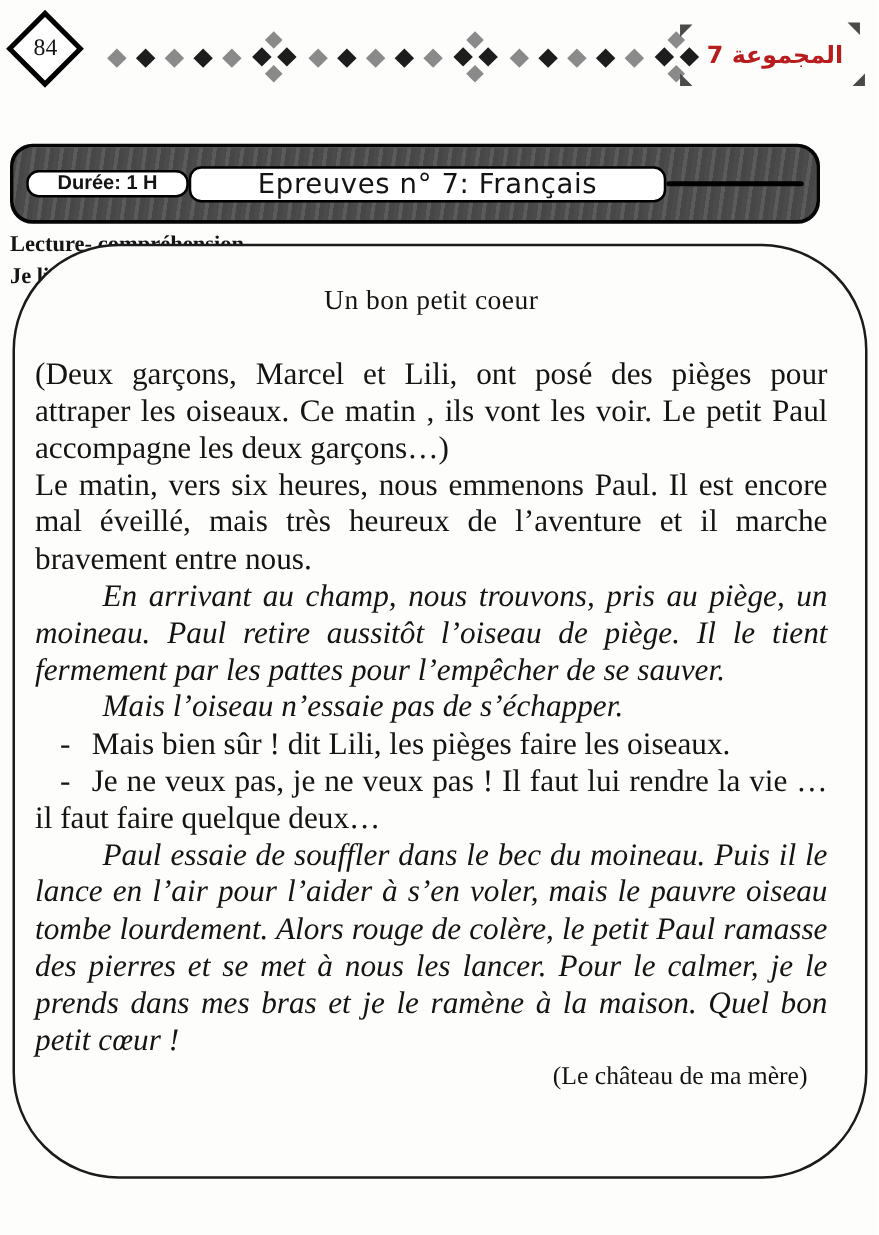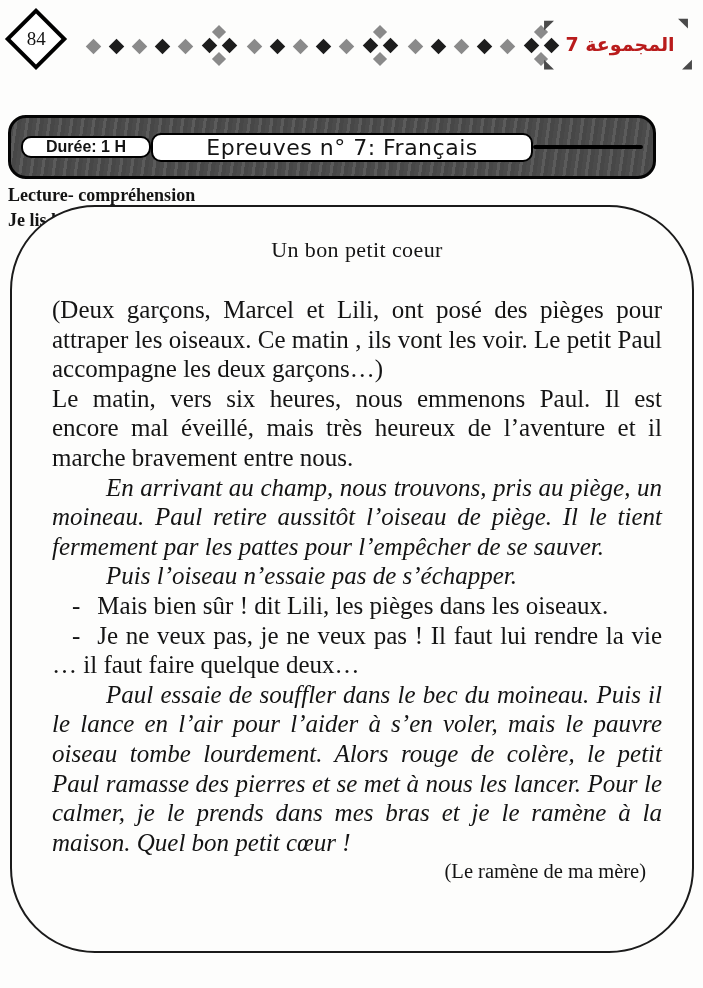--- a/index.html
+++ b/index.html
@@ -61,23 +61,23 @@
   .tb-score { flex: 0 0 110px; position: relative; overflow: hidden; }
   .tb-score svg { position: absolute; inset: 0; width: 100%; height: 100%; }
   .score-num { position: absolute; right: 11px; bottom: 1px; font-size: 17px; font-family: Liberation Mono, monospace; }
 
   
   .headings { position: absolute; left: 8px; top: 151px; margin-top: 32px; }
   .headings div { font-weight: bold; font-size: 18px; line-height: 25px; font-family: "Liberation Serif", serif; }
 
   
   .reading-box {
-    position: absolute; left: 10px; top: 205px; width: 684px; height: 748px;
+    position: absolute; left: 10px; top: 195px; width: 684px; height: 748px;
     border: 2px solid #1b1b1b; border-radius: 85px;
-    background: #fdfdfc; padding: 26px 30px 0 40px;
+    background: #fdfdfc; padding: 26px 30px 0 16px;
   }
   .rb-title { text-align: center; font-size: 22px; letter-spacing: 0.4px; margin-top: 4px; margin-bottom: 32px; }
   .rb-text p { font-size: 25px; line-height: 29.6px; text-align: justify; }
   .rb-text p.p-ind { text-indent: 54px; font-style: italic; }
   .rb-text p.p-dash .dash { display: inline-block; margin-left: 20px; margin-right: 17px; }
   .attribution { text-align: right; padding-right: 16px; font-size: 20.5px; line-height: 29.6px; }
 </style>
 </head>
 <body>
 
@@ -150,23 +150,23 @@
     <div>Lecture- compréhension</div>
     <div>Je lis le texte :</div>
   </div>
 
   <div class="reading-box">
     <div class="rb-title">Un bon petit coeur</div>
     <div class="rb-text">
       <p><span>(Deux garçons, Marcel et Lili, ont posé des pièges pour attraper les oiseaux. Ce matin , ils vont les voir. Le petit Paul accompagne les deux garçons…)</span></p>
       <p><span>Le matin, vers six heures, nous emmenons Paul. Il est encore mal éveillé, mais très heureux de l’aventure et il marche bravement entre nous.</span></p>
       <p class="p-ind"><span>En arrivant au champ, nous trouvons, pris au piège, un moineau. Paul retire aussitôt l’oiseau de piège. Il le tient fermement par les pattes pour l’empêcher de se sauver.</span></p>
-      <p class="p-ind"><span>Puis l’oiseau n’essaie pas de s’échapper.</span></p>
-      <p class="p-dash"><span class="dash">-</span><span>Mais bien sûr ! dit Lili, les pièges dans les oiseaux.</span></p>
+      <p class="p-ind"><span>Mais l’oiseau n’essaie pas de s’échapper.</span></p>
+      <p class="p-dash"><span class="dash">-</span><span>Mais bien sûr ! dit Lili, les pièges faire les oiseaux.</span></p>
       <p class="p-dash"><span class="dash">-</span><span>Je ne veux pas, je ne veux pas ! Il faut lui rendre la vie … il faut faire quelque deux…</span></p>
       <p class="p-ind"><span>Paul essaie de souffler dans le bec du moineau. Puis il le lance en l’air pour l’aider à s’en voler, mais le pauvre oiseau tombe lourdement. Alors rouge de colère, le petit Paul ramasse des pierres et se met à nous les lancer. Pour le calmer, je le prends dans mes bras et je le ramène à la maison. Quel bon petit cœur !</span></p>
     </div>
     <div class="attribution">
-      <div>(Le ramène de ma mère)</div>
+      <div>(Le château de ma mère)</div>
     </div>
   </div>
 
 </div>
 
 </body></html>

